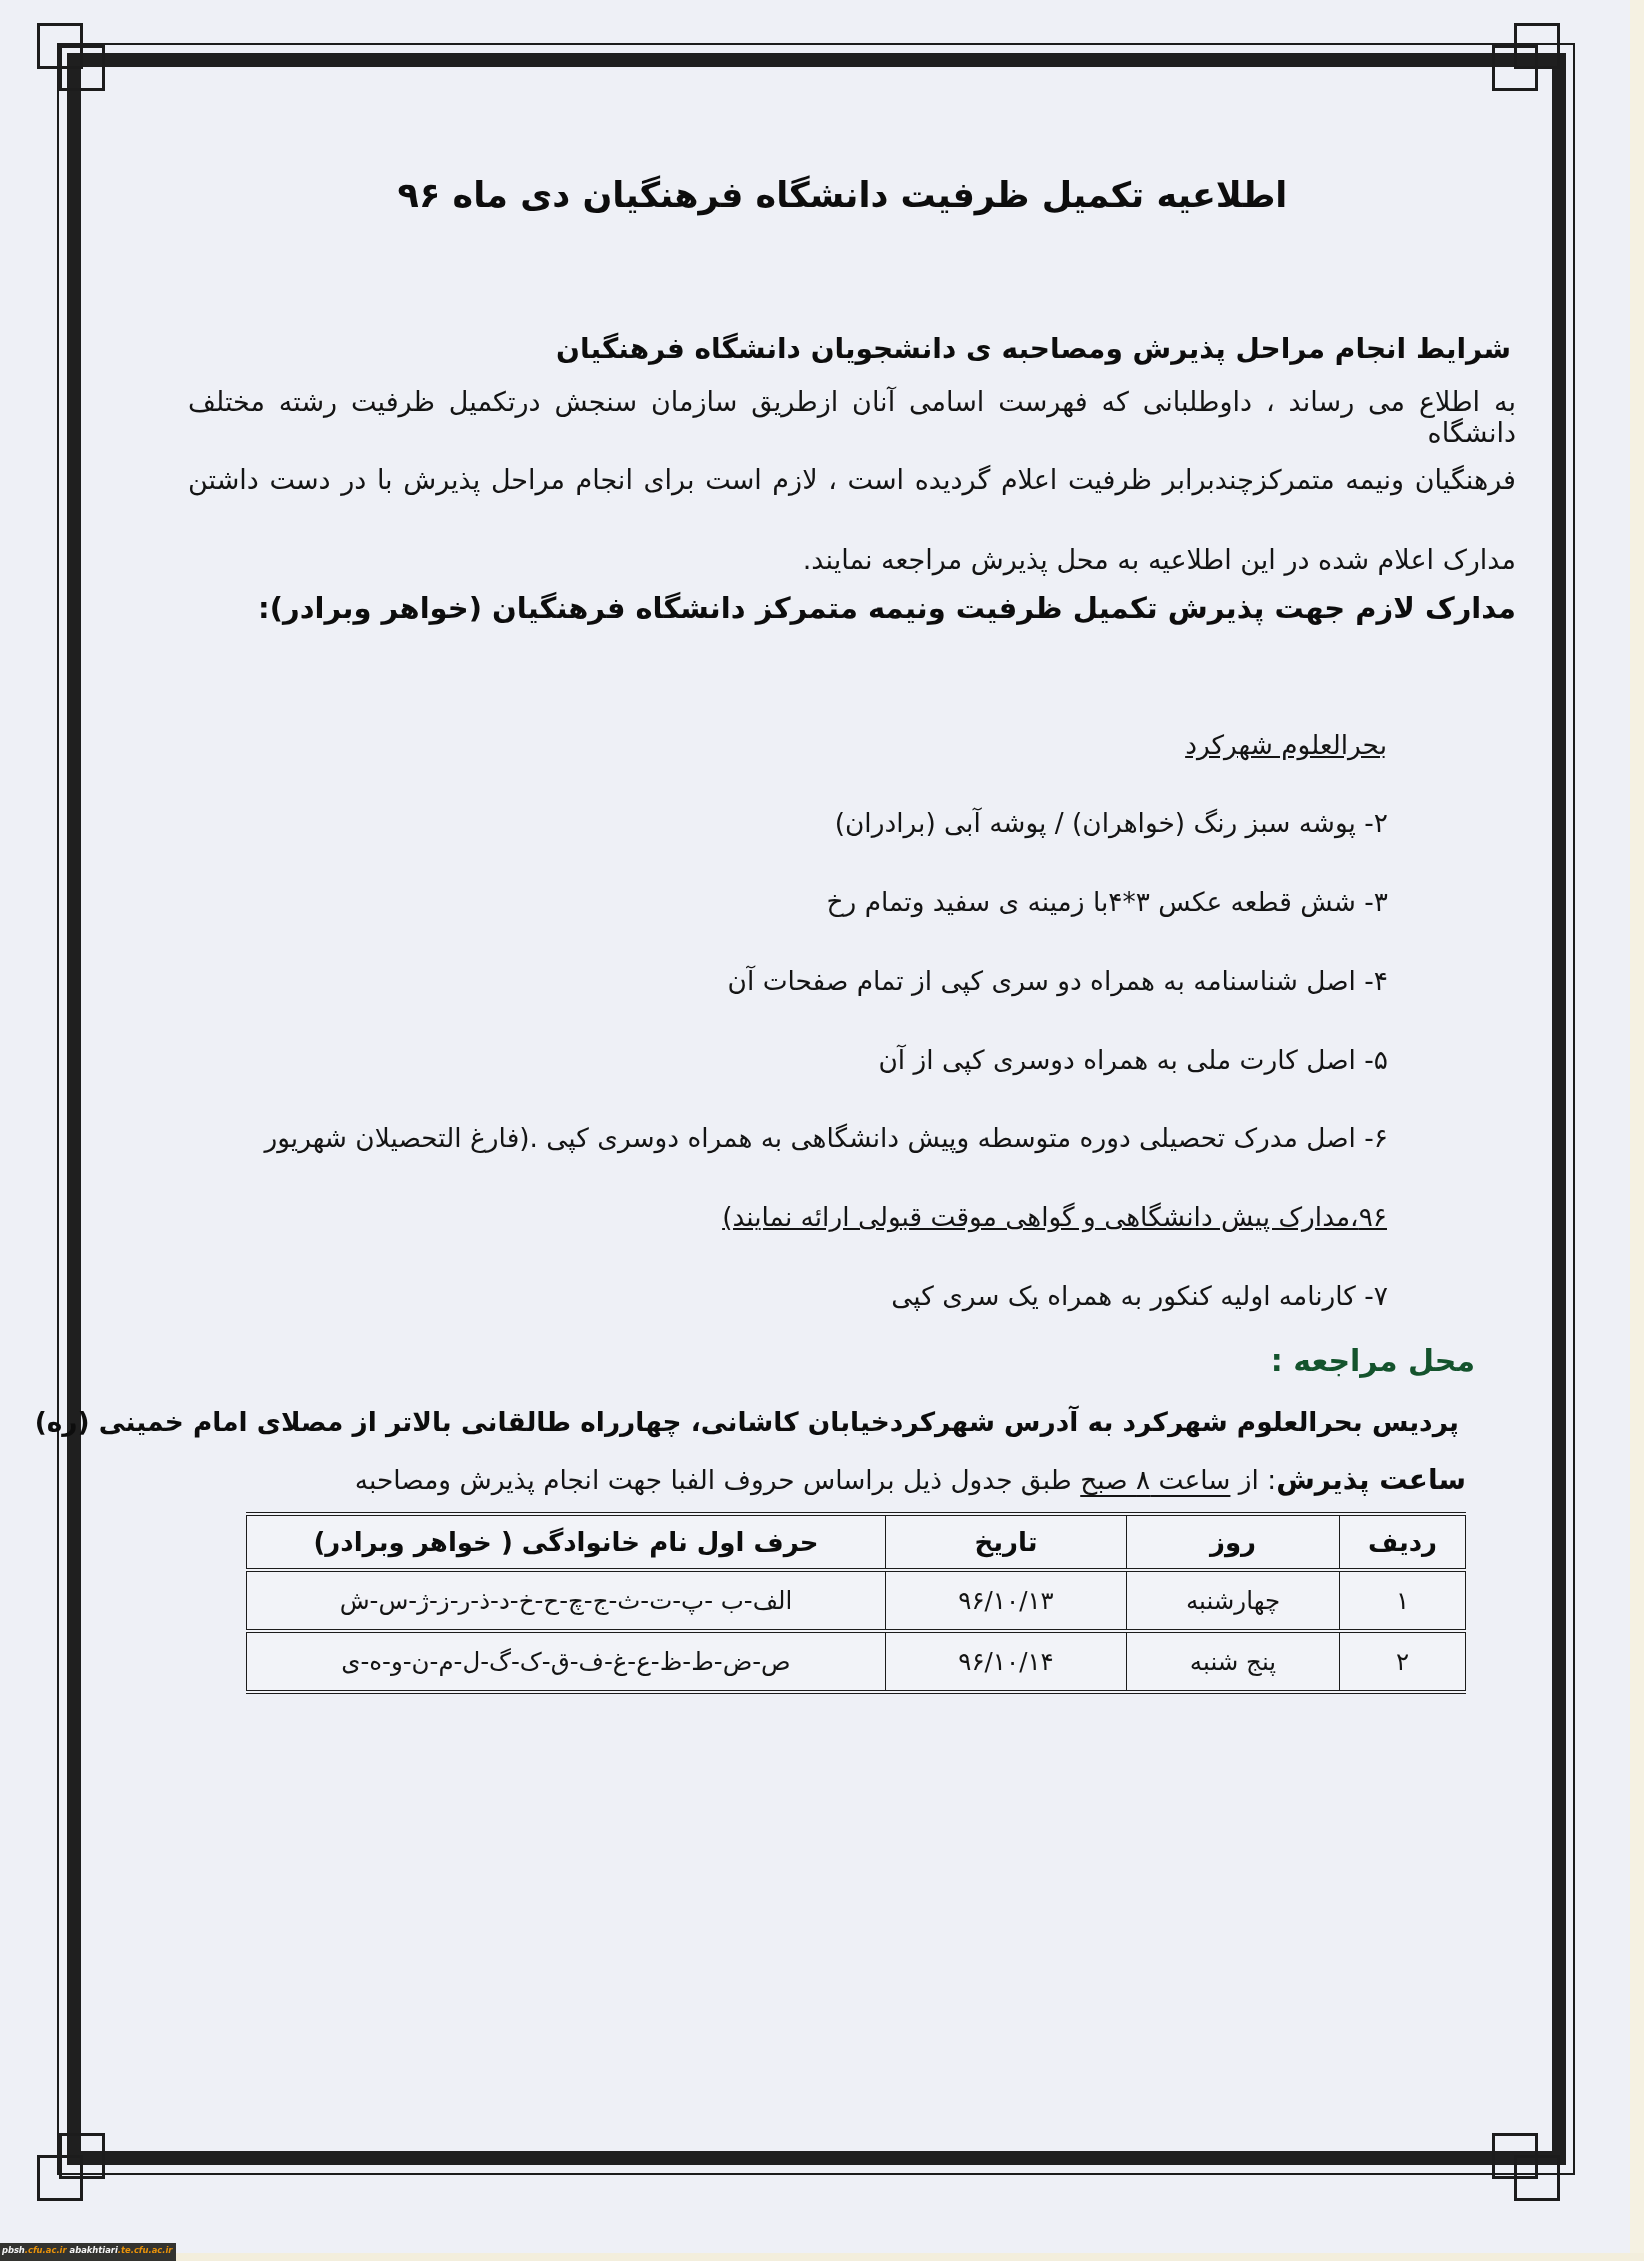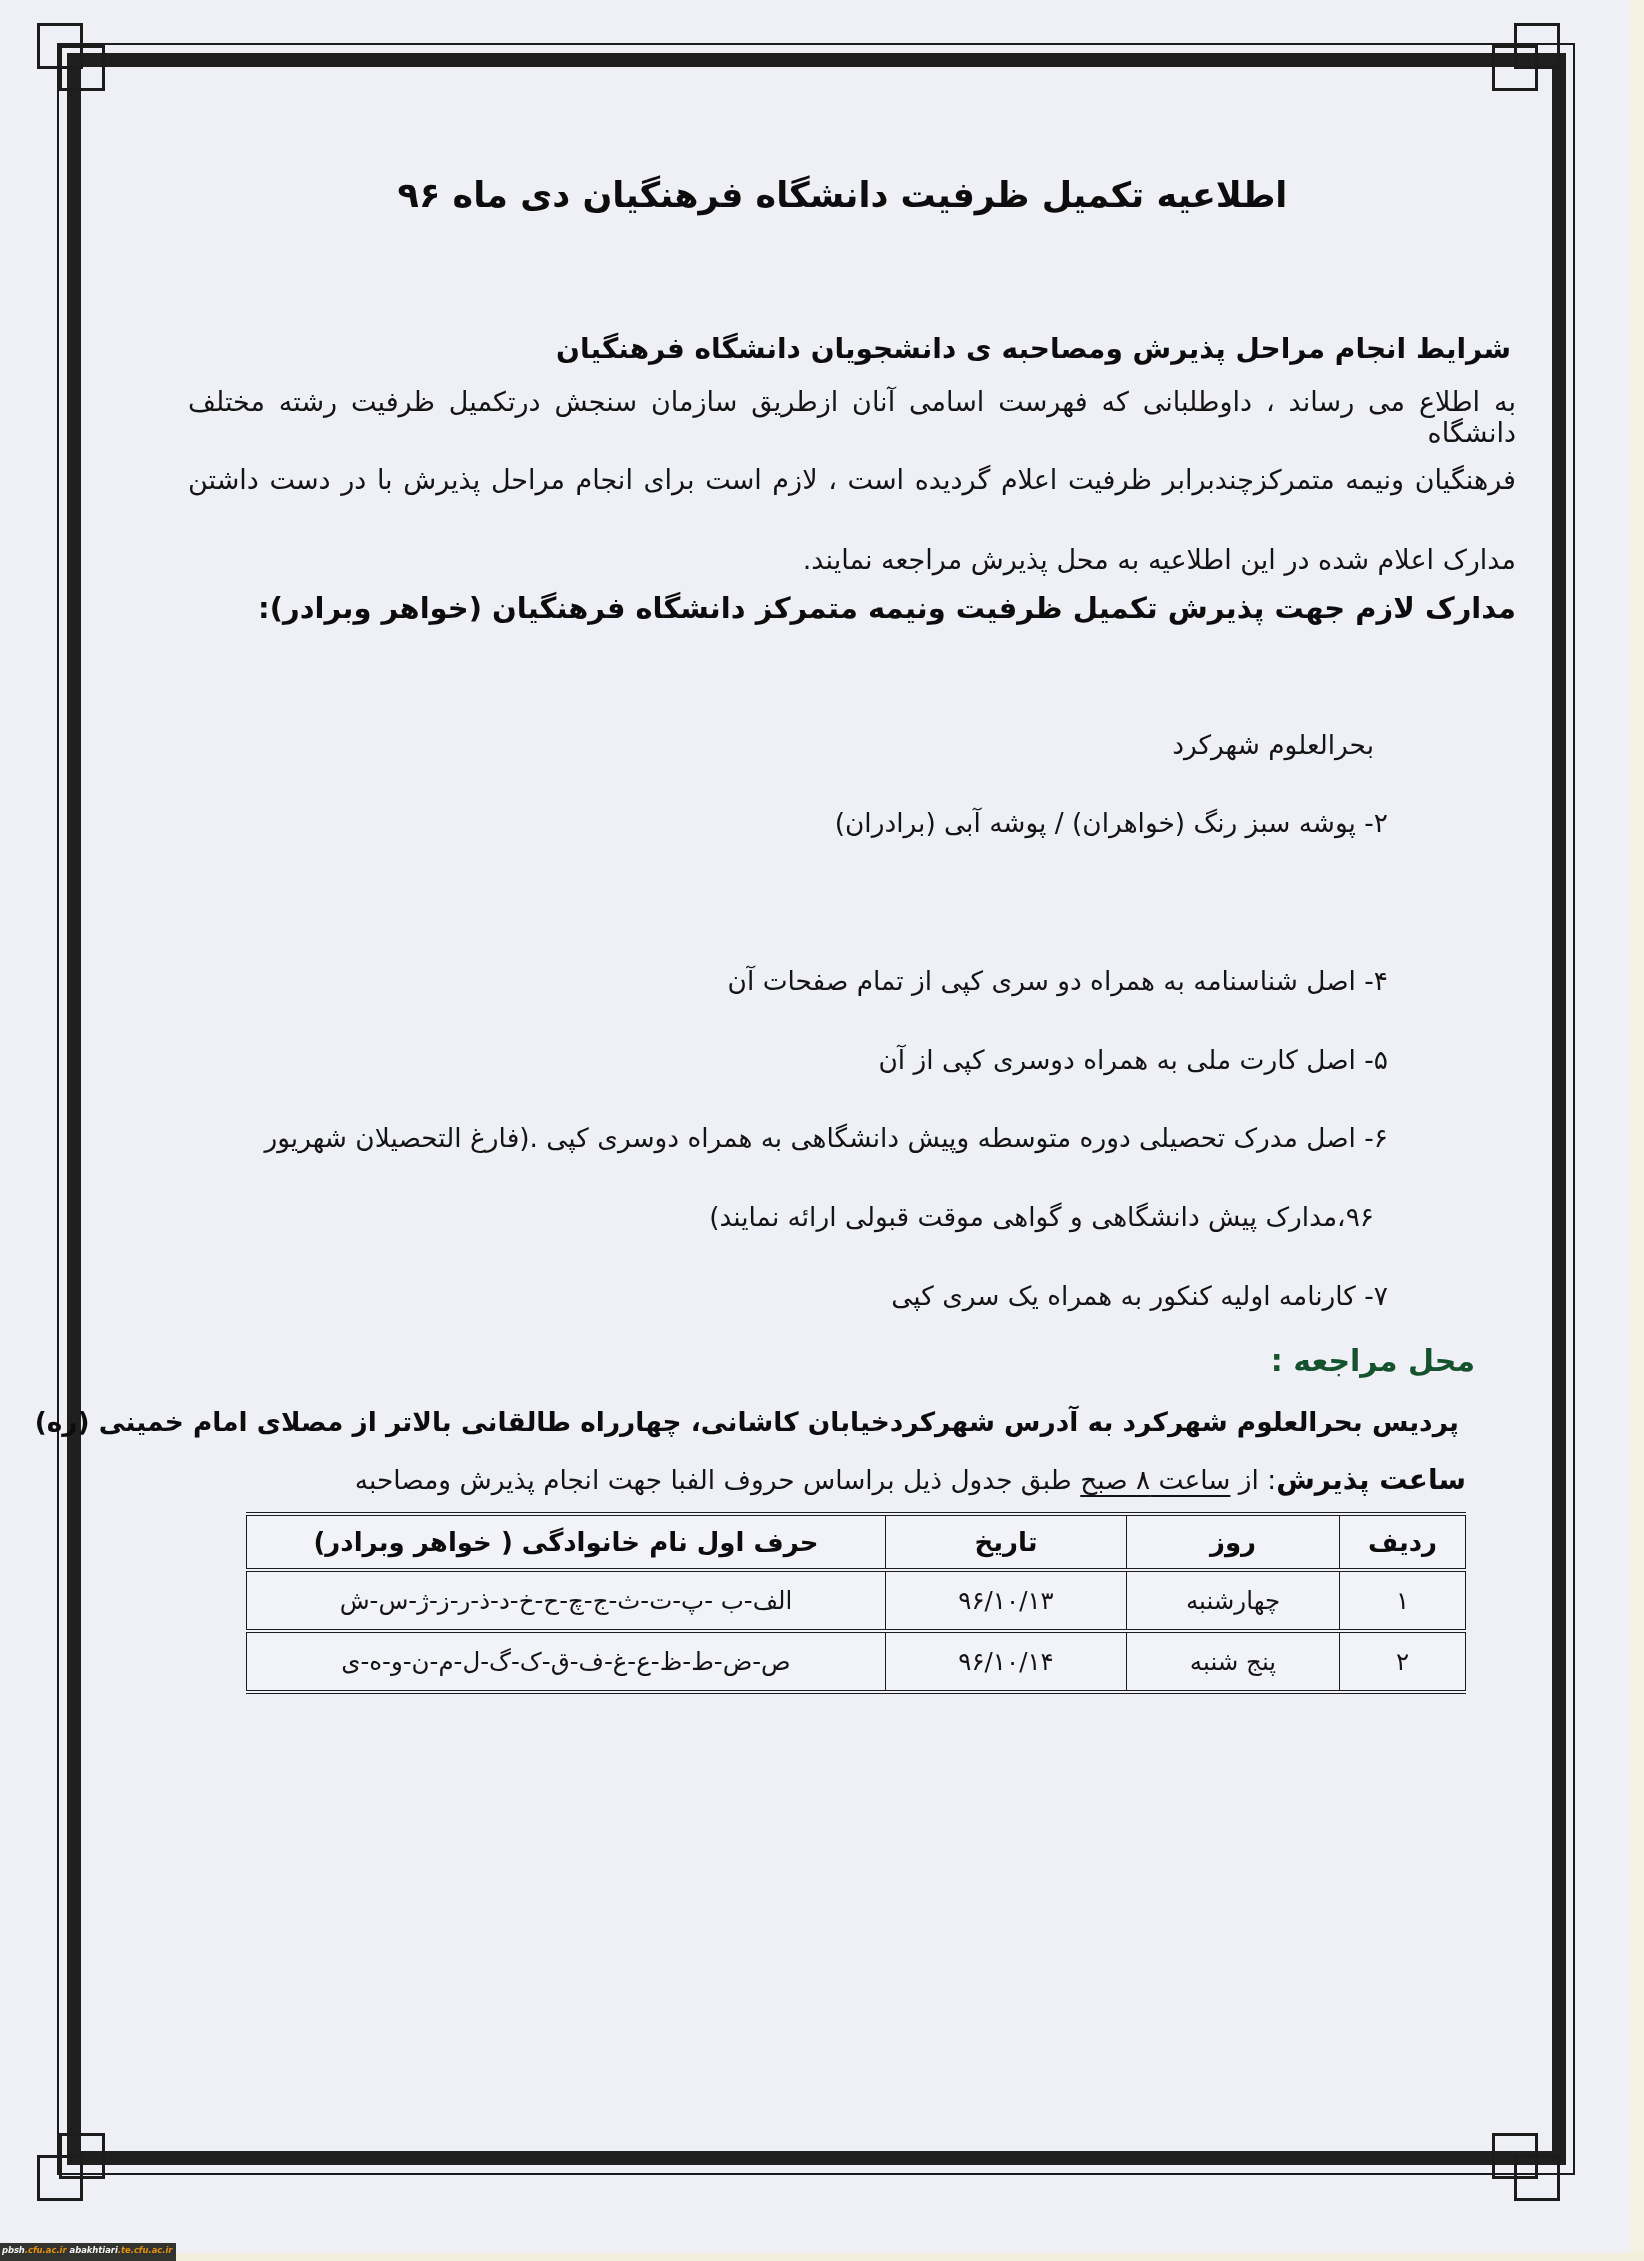--- a/index.html
+++ b/index.html
@@ -45,21 +45,21 @@
   .para-just{
     position:absolute;left:188px;right:169px;white-space:normal;
     text-align:justify;text-align-last:justify;font-size:27px;color:#141414;
   }
   .p1{top:386px;} .p2{top:464px;}
   .p3{top:544px;right:169px;}
   .docs-heading{top:591px;right:169px;font-size:29px;font-weight:bold;color:#0d0d0d;}
 
   .li{font-size:26.4px;color:#141414;}
   .li-num{right:297px;}
-  .li-cont{right:311px;}
+  .li-cont{right:298px;text-decoration:underline;}
   .y1{top:650px;} .y2{top:729px;} .y3{top:807px;} .y4{top:886px;}
   .y5{top:965px;} .y6{top:1044px;} .y7{top:1122px;} .y8{top:1201px;} .y9{top:1280px;}
 
   .loc-heading{top:1343px;right:210px;font-size:30px;font-weight:bold;color:#14532d;}
   .loc-address{top:1406px;right:226px;font-size:26.4px;font-weight:bold;color:#0d0d0d;}
 
   .reception{top:1463px;right:219px;font-size:26.4px;color:#141414;}
   .reception .lbl{font-weight:bold;font-size:28px;color:#0d0d0d;}
   .reception .ul{text-decoration:underline;text-decoration-thickness:1.9px;text-underline-offset:6.4px;}
 
@@ -115,20 +115,21 @@
   <div class="txt doc-title">اطلاعیه تکمیل ظرفیت دانشگاه فرهنگیان دی ماه ۹۶</div>
 
   <div class="txt sec-heading">شرایط انجام مراحل پذیرش ومصاحبه ی دانشجویان دانشگاه فرهنگیان</div>
   <div class="para-just p1">به اطلاع می رساند ، داوطلبانی که فهرست اسامی آنان ازطریق سازمان سنجش درتکمیل ظرفیت رشته مختلف دانشگاه</div>
   <div class="para-just p2">فرهنگیان ونیمه متمرکزچندبرابر ظرفیت اعلام گردیده است ، لازم است برای انجام مراحل پذیرش با در دست داشتن</div>
   <div class="txt para p3">مدارک اعلام شده در این اطلاعیه به محل پذیرش مراجعه نمایند.</div>
 
   <div class="txt docs-heading">مدارک لازم جهت پذیرش تکمیل ظرفیت ونیمه متمرکز دانشگاه فرهنگیان (خواهر وبرادر):</div>
   <div class="txt li li-cont y2">بحرالعلوم شهرکرد</div>
   <div class="txt li li-num y3">۲-  پوشه سبز رنگ (خواهران) / پوشه آبی (برادران)</div>
+  <div class="txt li li-num y4">۳-  شش قطعه عکس ۳*۴با زمینه ی سفید وتمام رخ</div>
   <div class="txt li li-num y5">۴-  اصل شناسنامه به همراه دو سری کپی از تمام صفحات آن</div>
   <div class="txt li li-num y6">۵-  اصل کارت ملی به همراه دوسری کپی از آن</div>
   <div class="txt li li-num y7">۶-  اصل مدرک تحصیلی دوره متوسطه وپیش دانشگاهی به همراه دوسری کپی .(فارغ التحصیلان شهریور</div>
   <div class="txt li li-cont y8">۹۶،مدارک پیش دانشگاهی و گواهی موقت قبولی ارائه نمایند)</div>
   <div class="txt li li-num y9">۷-  کارنامه اولیه کنکور به همراه یک سری کپی</div>
 
   <div class="txt loc-heading">محل مراجعه :</div>
   <div class="txt loc-address">پردیس بحرالعلوم شهرکرد به آدرس شهرکردخیابان کاشانی، چهارراه طالقانی بالاتر از مصلای امام خمینی (ره)</div>
 
   <div class="txt reception">

